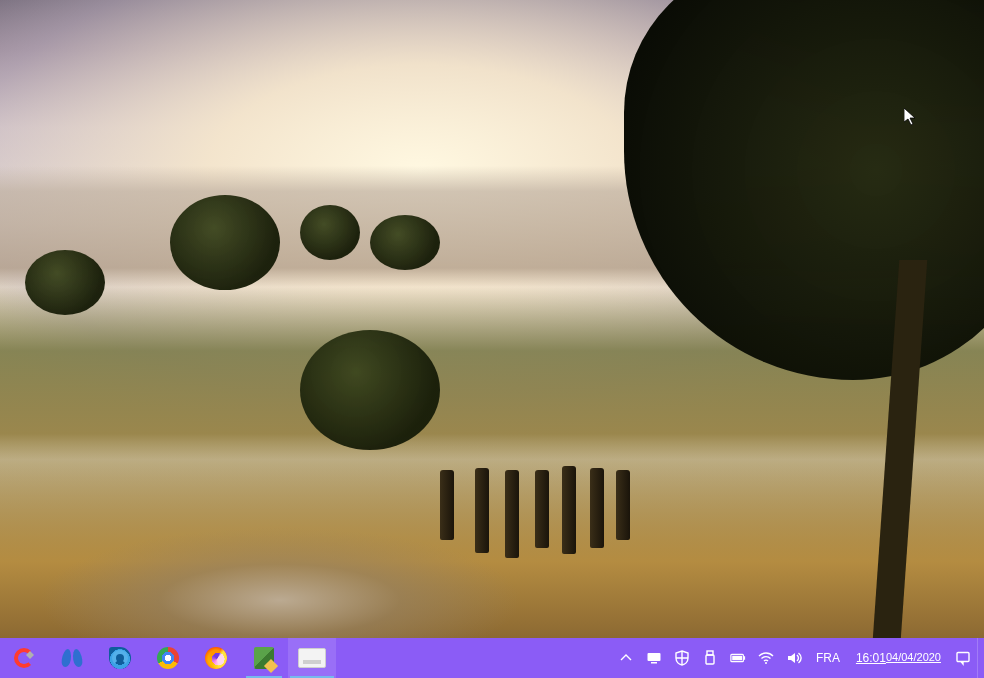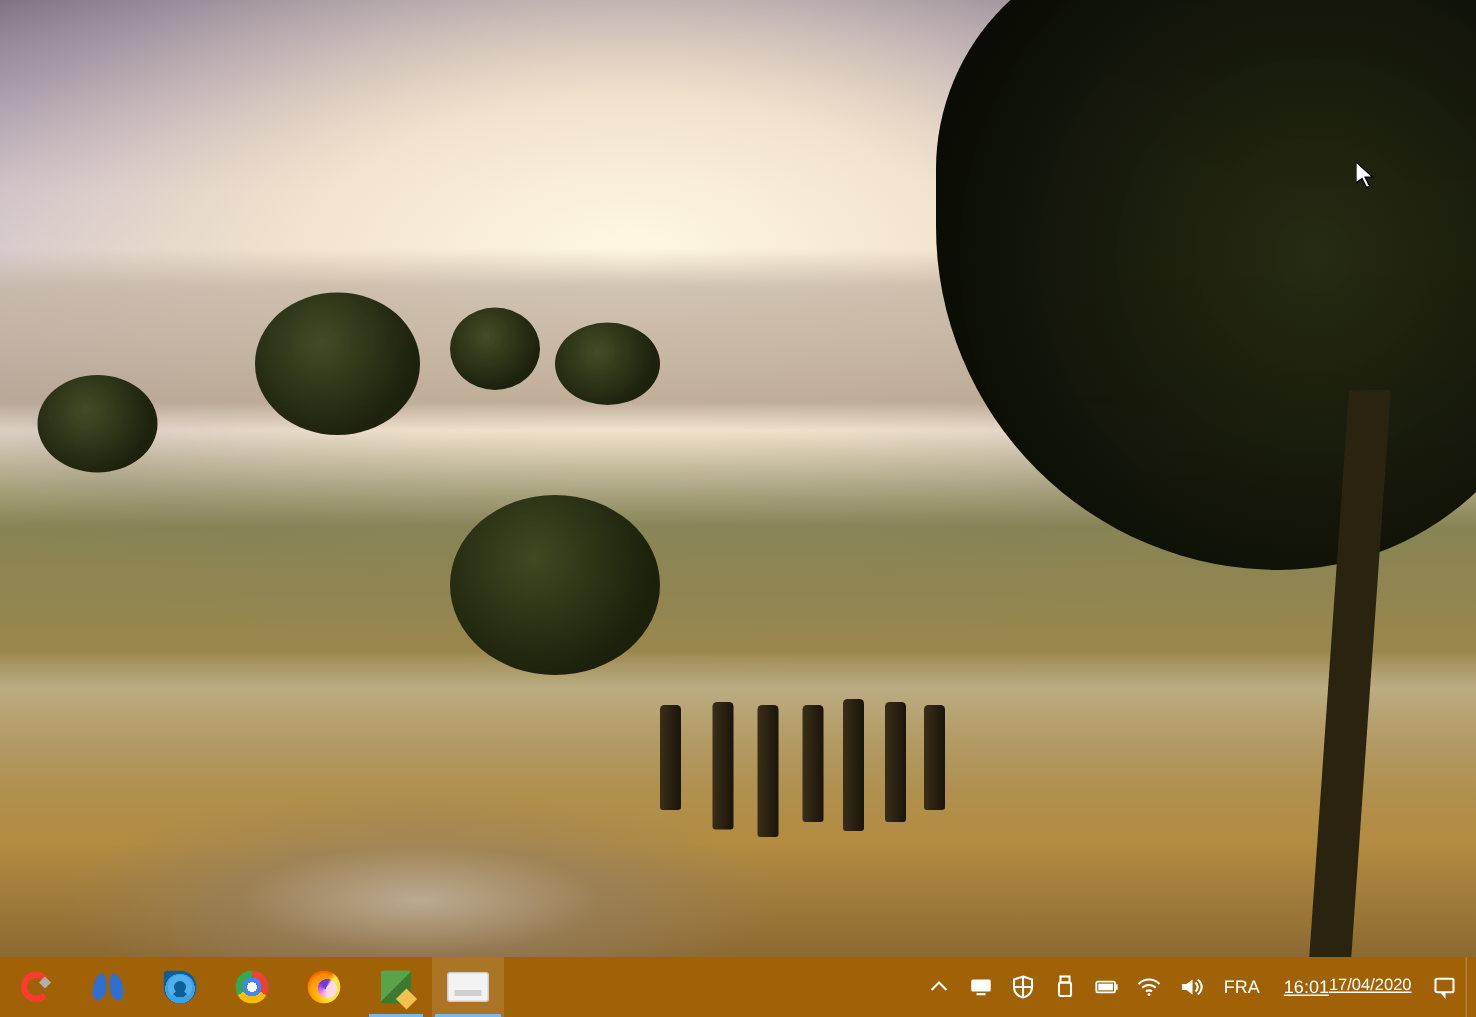--- a/index.html
+++ b/index.html
@@ -68,21 +68,21 @@
     width: 12px; height: 18px;
     pointer-events: none;
   }
   .cursor svg { display:block; }
 
   
   .taskbar {
     position: absolute;
     left: 0; bottom: 0;
     width: 100%; height: 40px;
-    background: #a16207;
+    background: #8b5cf6;
     display: flex;
     align-items: flex-end;
     color: #fff;
     font-size: 12px;
   }
   .tb-left {
     display: flex;
     align-items: stretch;
     height: 100%;
   }
@@ -345,21 +345,21 @@
         <path d="M12.5 3 C16 6 16 10 12.5 13"></path>
       </svg>
     </div>
 
     <div class="tray-item tray-lang">
       <span>FRA</span>
     </div>
 
     <div class="tray-item tray-clock">
       <span class="time">16:01</span>
-      <span class="date">17/04/2020</span>
+      <span class="date">04/04/2020</span>
     </div>
 
     <div class="tray-item">
       <svg class="ico-sm" viewBox="0 0 16 16">
         <rect x="2" y="2.5" width="12" height="9" rx="1"></rect>
         <path d="M6 11.5 L8 14 L8 11.5"></path>
       </svg>
     </div>
 
     <div class="show-desktop"></div>

